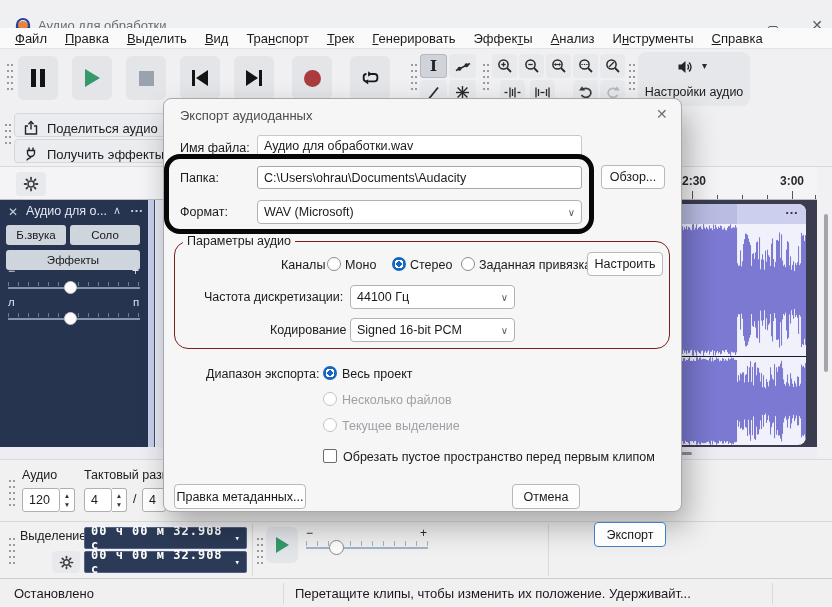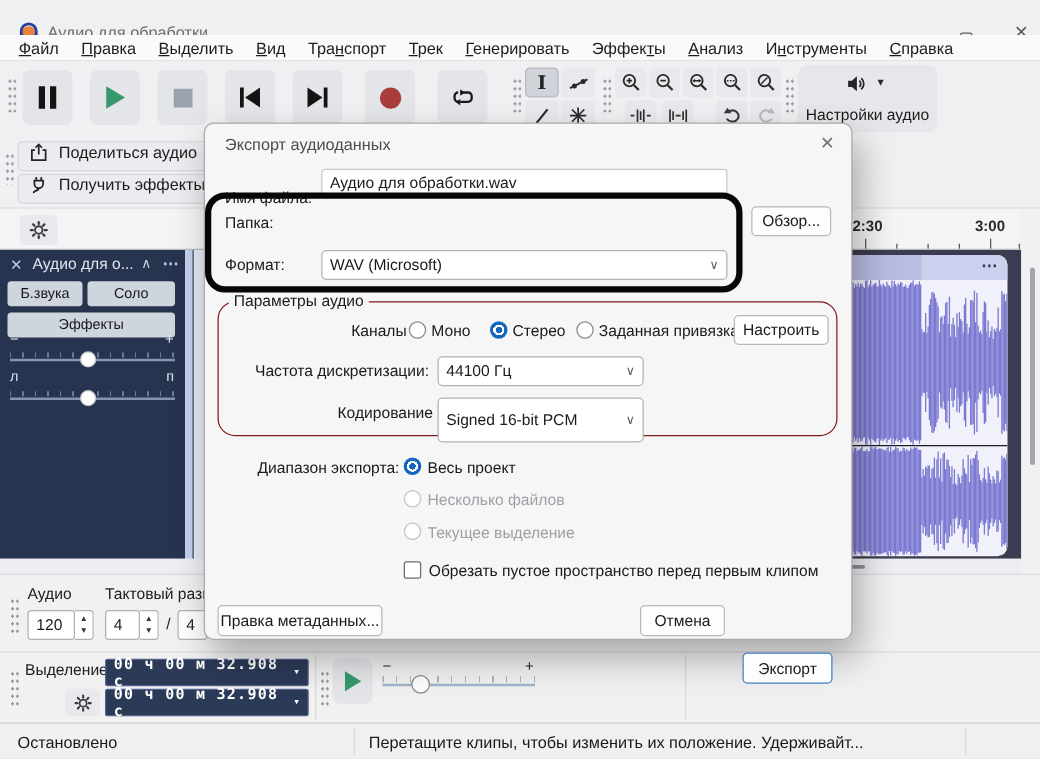--- a/index.html
+++ b/index.html
@@ -27,21 +27,21 @@
   .pause-bar{width:5px;height:18px;background:#141414;}
   .stop-sq{width:15px;height:15px;background:#9aa3ad;}
   .rec-dot{width:17px;height:17px;border-radius:50%;background:#a93d3d;}
   .sk-bar{width:3px;height:16px;background:#141414;}
   .sk-tri-l{width:0;height:0;border-right:12px solid #141414;border-top:8px solid transparent;border-bottom:8px solid transparent;}
   .sk-tri-r{width:0;height:0;border-left:12px solid #141414;border-top:8px solid transparent;border-bottom:8px solid transparent;}
   .ibeam{font-family:"DejaVu Serif",serif;font-size:15px;font-weight:bold;color:#222;}
   .audio-setup{background:#e6e7ea;border-radius:8px;}
   .as-label{font-size:12.5px;color:#1b1b1b;}
   
-  .flat-btn{background:#ebecef;border:1px solid #d6d7db;border-radius:4px;display:flex;align-items:flex-start;
+  .flat-btn{background:#ebecef;border:1px solid #d6d7db;border-radius:4px;display:flex;align-items:flex-end;
     font-size:13px;gap:8px;padding-left:8px;}
   
   .ruler{background:#f4f4f6;border-bottom:1px solid #bcbcbf;}
   .ruler-lab{font-size:12px;color:#2a2a2c;font-weight:bold;}
   .tick{background:#555;width:1px;}
   
   .track-panel{background:#263450;color:#e6e9f0;}
   .tp-btn{background:#cfd5dd;border-radius:3px;color:#17171c;font-size:11.5px;
     display:flex;align-items:center;justify-content:center;}
   .slider-line{height:2px;background:#8893ad;}
@@ -700,24 +700,25 @@
     <span class="abs vline" style="left:283px;top:4px;height:21px;"></span>
     <span class="abs" style="left:295px;top:7px;white-space:nowrap;">Перетащите клипы, чтобы изменить их положение. Удерживайт...</span>
     <span class="abs vline" style="left:772px;top:4px;height:21px;"></span>
 
   </div>
 
   <div class="abs dialog" style="left:163px;top:98px;width:519px;height:414px;">
     <span class="abs" style="left:16px;top:9px;font-size:13px;color:#4c4c50;">Экспорт аудиоданных</span>
     <span class="abs" style="left:492px;top:7px;font-size:14px;color:#707074;">✕</span>
 
-    <span class="abs dlg-label" style="left:16px;top:52px;">Имя файла:</span>
+    <span class="abs dlg-label" style="left:16px;top:42px;">Имя файла:</span>
     <div class="abs dlg-input" style="left:93px;top:36px;width:325px;height:22px;">Аудио для обработки.wav</div>
 
     <span class="abs dlg-label" style="left:16px;top:72px;">Папка:</span>
+    <div class="abs dlg-input" style="left:93px;top:67px;width:325px;height:23px;border-color:#a8a8ac;">C:\Users\ohrau\Documents\Audacity</div>
     <div class="abs btn" style="left:437px;top:66px;width:64px;height:24px;">Обзор...</div>
 
     <span class="abs dlg-label" style="left:16px;top:106px;">Формат:</span>
     <div class="abs combo" style="left:93px;top:101px;width:325px;height:24px;">
       <span>WAV (Microsoft)</span>
       <span class="chev">∨</span>
     </div>
 
     <div class="abs groupbox" style="left:10px;top:142px;width:496px;height:108px;">
       <span class="abs legend" style="left:8px;top:-8px;">Параметры аудио</span>
@@ -728,21 +729,21 @@
       <span class="abs dlg-label" style="left:235px;top:16px;">Стерео</span>
       <span class="abs radio" style="left:286px;top:15px;"></span>
       <span class="abs dlg-label" style="left:304px;top:16px;">Заданная привязка</span>
       <div class="abs btn" style="left:412px;top:10px;width:76px;height:24px;">Настроить</div>
       <span class="abs dlg-label" style="left:29px;top:48px;">Частота дискретизации:</span>
       <div class="abs combo" style="left:175px;top:43px;width:165px;height:24px;">
         <span>44100 Гц</span>
         <span class="chev">∨</span>
       </div>
       <span class="abs dlg-label" style="left:95px;top:81px;">Кодирование</span>
-      <div class="abs combo" style="left:175px;top:76px;width:165px;height:36px;">
+      <div class="abs combo" style="left:175px;top:76px;width:165px;height:24px;">
         <span>Signed 16-bit PCM</span>
         <span class="chev">∨</span>
       </div>
     </div>
 
     <span class="abs dlg-label" style="left:42px;top:268px;">Диапазон экспорта:</span>
     <span class="abs radio sel" style="left:159px;top:267px;"></span>
     <span class="abs dlg-label" style="left:178px;top:268px;">Весь проект</span>
     <span class="abs radio dis" style="left:159px;top:293px;"></span>
     <span class="abs dlg-label dis-label" style="left:178px;top:294px;">Несколько файлов</span>

